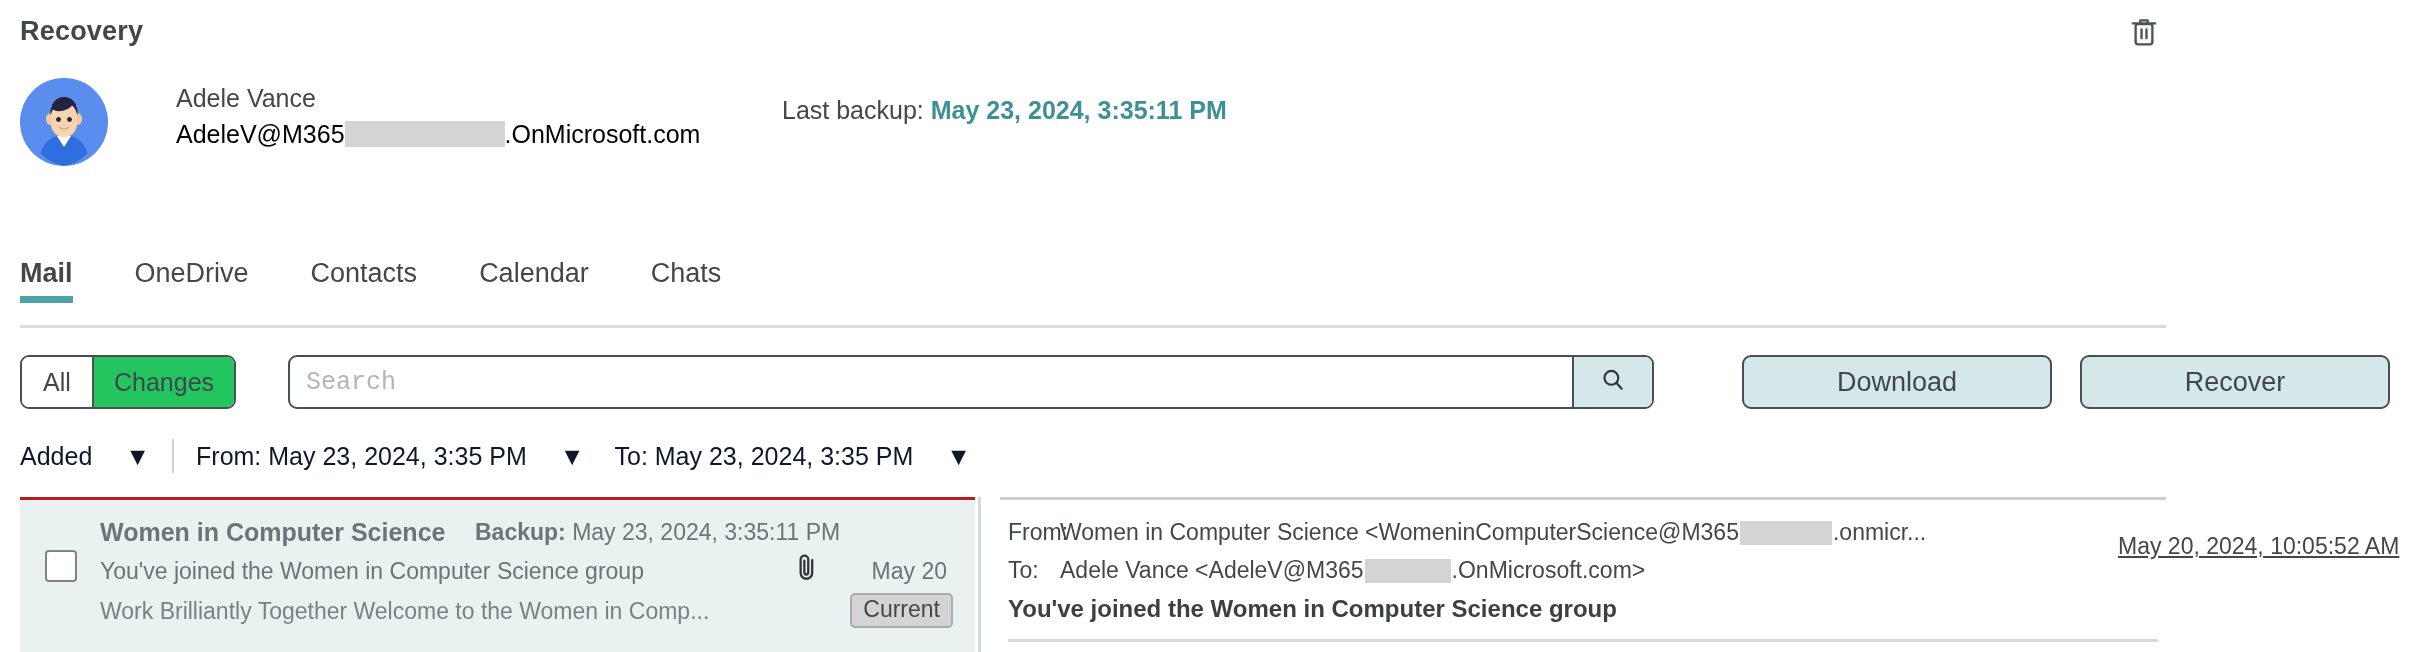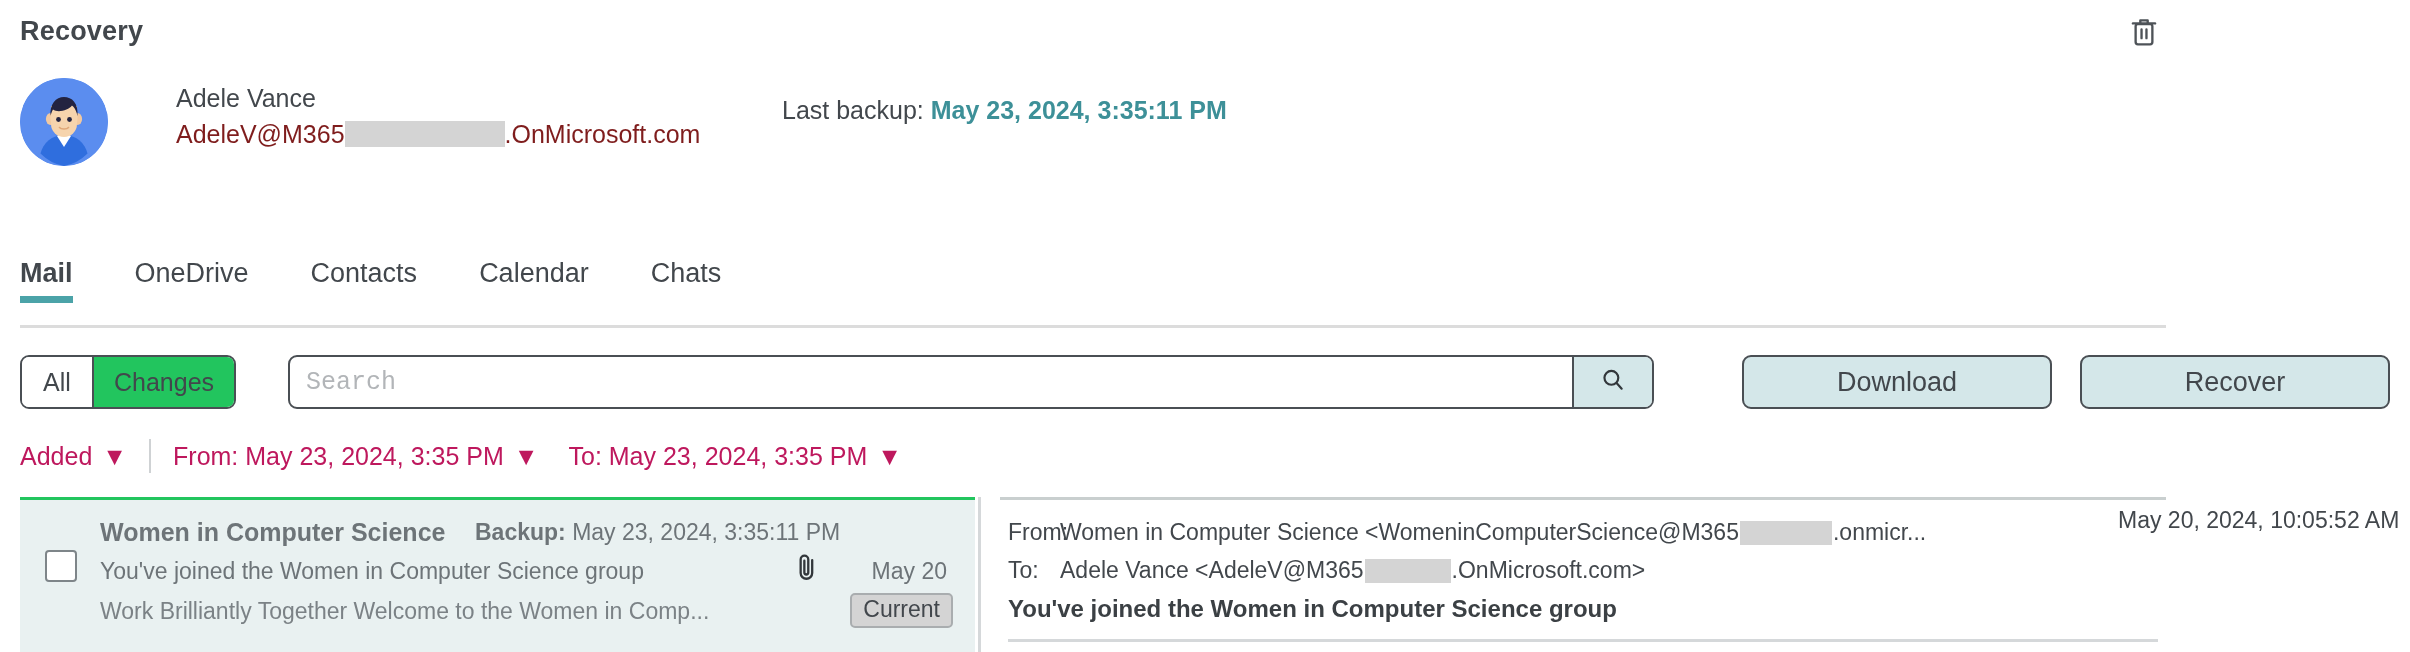--- a/index.html
+++ b/index.html
@@ -28,21 +28,21 @@
 
   
   .identity { position: absolute; left: 20px; top: 78px; height: 92px; }
   .avatar {
     position: absolute; left: 0; top: 0;
     width: 88px; height: 88px; border-radius: 50%;
     background: #5b8def; overflow: hidden;
   }
   .id-text { position: absolute; left: 156px; top: 2px; }
   .id-name { font-size: 25px; color: #42474c; line-height: 36px; white-space: nowrap; }
-  .id-mail { font-size: 25px; color: #7f1d1d; line-height: 36px; white-space: nowrap; display:flex; align-items:center; }
+  .id-mail { font-size: 25px; color: #000000; line-height: 36px; white-space: nowrap; display:flex; align-items:center; }
   .redact { display:inline-block; background:#d4d4d4; height: 26px; vertical-align: middle; }
   .r1 { width: 160px; }
 
   .lastbackup {
     position: absolute; left: 782px; top: 96px;
     font-size: 25px; white-space: nowrap; color: #42474c; text-align: center;
   }
   .lastbackup .val { color: #3d9098; font-weight: bold; }
 
   
@@ -93,29 +93,29 @@
     position: absolute; top: 0; height: 54px;
     background: #d4e7e9; border: 2px solid #4a4f54; border-radius: 9px;
     display: flex; align-items: center; justify-content: center;
     font-size: 27px; color: #42474c; cursor: pointer;
   }
   .pill-download { left: 1742px; width: 310px; }
   .pill-recover  { left: 2080px; width: 310px; }
 
   
   .filters { position: absolute; left: 20px; top: 437px; display: flex; align-items: center; height: 38px; }
-  .fitem { display: flex; align-items: center; font-size: 25px; color: #be185d; cursor: pointer; white-space: nowrap; }
+  .fitem { display: flex; align-items: center; font-size: 25px; color: #0f172a; cursor: pointer; white-space: nowrap; gap: 23px; }
   .caret { margin-left: 10px; display:inline-block; }
   .fsep { width: 2px; height: 34px; background: #cfd2d4; margin: 0 22px; }
   .fgap { width: 30px; }
 
   
   .list-pane {
     position: absolute; left: 20px; top: 497px; width: 955px; height: 155px;
-    background: #e9f1f1; border-top: 3px solid #22c55e;
+    background: #e9f1f1; border-top: 3px solid #b91c1c;
   }
   .row { position: relative; width: 100%; height: 100%; }
   .chk {
     position: absolute; left: 25px; top: 50px;
     width: 32px; height: 32px; background: #fff;
     border: 2px solid #7e8589; border-radius: 4px; cursor: pointer;
   }
   .r-sender { position: absolute; left: 80px; top: 18px; font-size: 25px; font-weight: bold; color: #6d7478; white-space:nowrap; }
   .r-backup { position: absolute; left: 455px; top: 19px; font-size: 23px; color: #6d7478; white-space: nowrap; }
   .r-backup b { font-weight: bold; }
@@ -128,21 +128,21 @@
     background: #d4d4d4; border: 2px solid #a9adaf; border-radius: 5px;
     font-size: 23px; color: #42474c; padding: 1px 11px 3px; cursor: pointer;
   }
 
   .pane-div { position: absolute; left: 978px; top: 497px; width: 3px; height: 155px; background: #d5d8da; }
 
   .detail-pane { position: absolute; left: 1000px; top: 497px; right: 20px; height: 155px; }
   .detail-top { position:absolute; left:0; right:0; top:0; height:3px; background:#c9cfcf; }
   .d-line { position: absolute; font-size: 23px; color: #42474c; white-space: nowrap; display: flex; align-items: center; }
   .d-from { left: 8px; top: 22px; }
-  .d-from-date { left: 1118px; top: 10px; }
+  .d-from-date { left: 1118px; top: 36px; text-decoration: underline; }
   .d-to { left: 8px; top: 60px; }
   .d-lbl { display:inline-block; }
   .d-to .d-lbl { width: 52px; }
   .d-from .d-lbl { width: 52px; }
   .d-subject { position: absolute; left: 8px; top: 98px; font-size: 24px; font-weight: bold; color: #3b4044; white-space: nowrap; }
   .d-rule { position: absolute; left: 8px; right: 8px; top: 142px; height: 3px; background: #d5d8da; }
   .r2 { width: 92px; height: 24px; margin: 0 1px; }
   .r3 { width: 86px; height: 24px; margin: 0 1px; }
 </style>
 </head>

